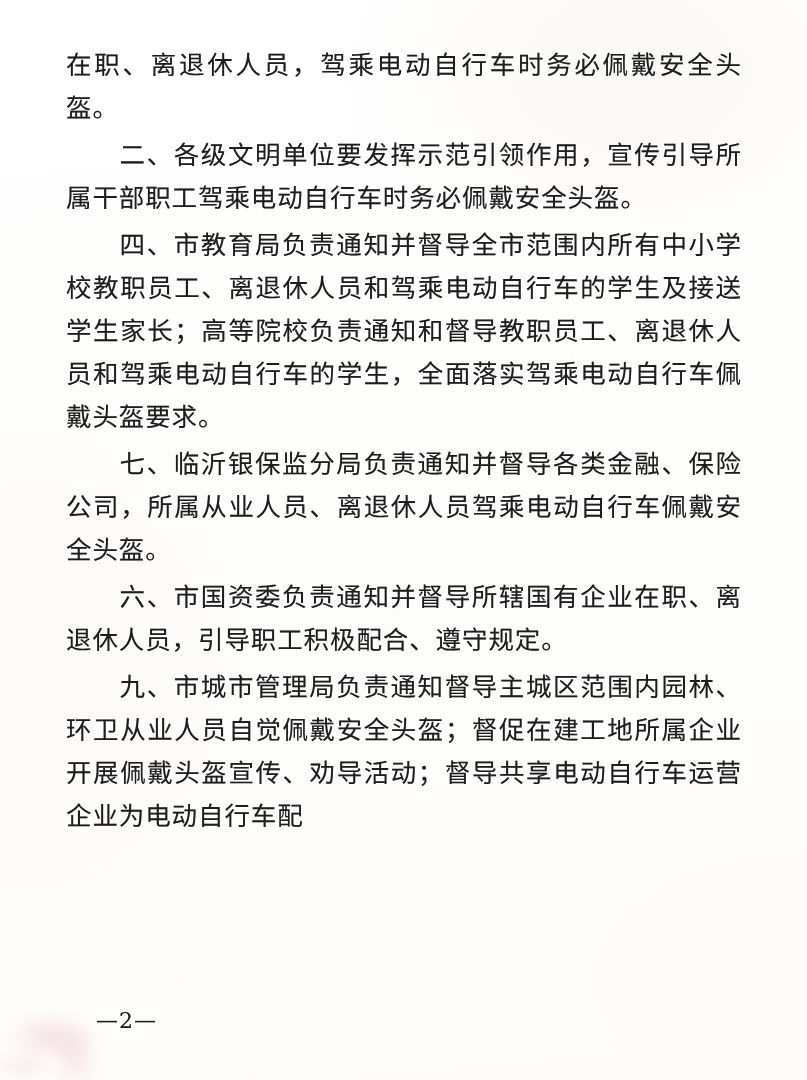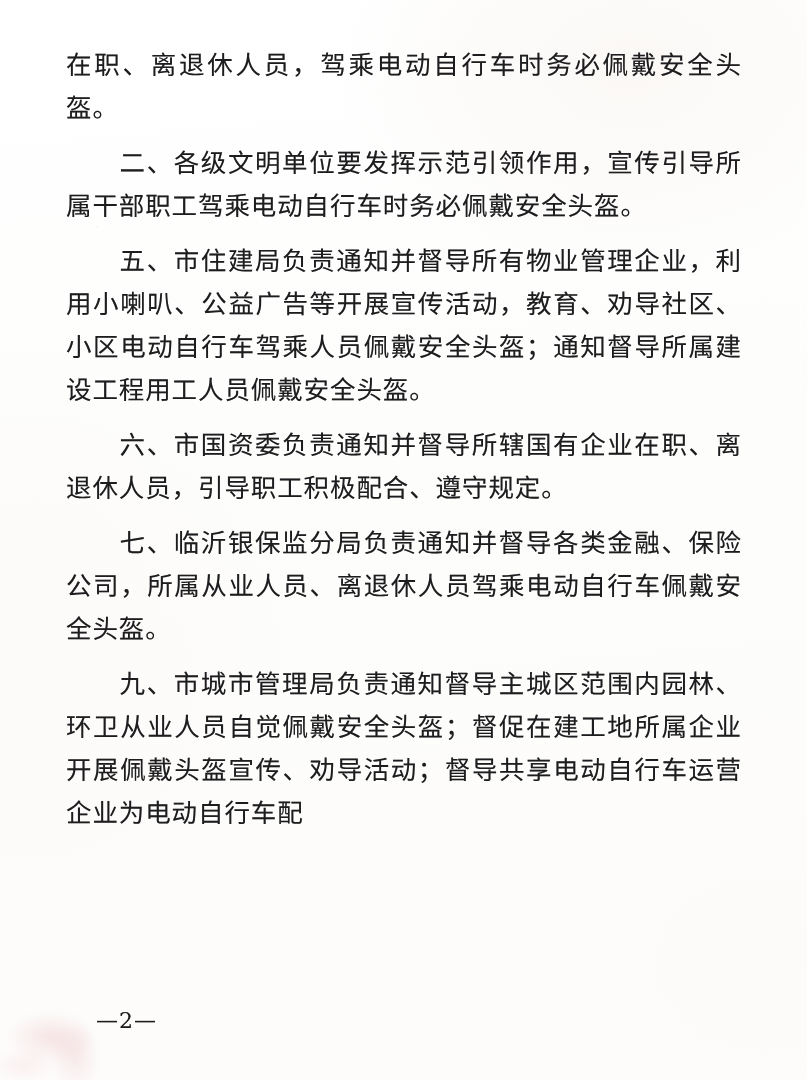--- a/index.html
+++ b/index.html
@@ -81,21 +81,21 @@
     font-weight: 500;
     
     text-shadow: 0 0 0.55px rgba(60,60,62,0.42);
   }
 
   .para.indent {
     text-indent: 2.1em;
   }
 
   .para + .para {
-    margin-top: 12px;
+    margin-top: 4px;
   }
 
   .page-number {
     position: absolute;
     left: 96px;
     top: 1008px;
     font-size: 22px;
     letter-spacing: 1px;
     color: #1d1d1f;
     font-family: "DejaVu Serif", "Liberation Serif", serif;
@@ -107,21 +107,21 @@
 
 <div class="page">
 
   <div class="paper-tint"></div>
   <div class="speckle"></div>
   <div class="seal-bleed"></div>
 
   <div class="body-text">
     <p class="para">在职、离退休人员，驾乘电动自行车时务必佩戴安全头盔。</p>
     <p class="para indent">二、各级文明单位要发挥示范引领作用，宣传引导所属干部职工驾乘电动自行车时务必佩戴安全头盔。</p>
-    <p class="para indent">五、市住建局负责通知并督导所有物业管理企业，利用小喇叭、公益广告等开展宣传活动，教育、劝导社区、小区电动自行车驾乘人员佩戴安全头盔；通知督导所属建设工程用工人员佩戴安全头盔。</p>
+    <p class="para indent">四、市教育局负责通知并督导全市范围内所有中小学校教职员工、离退休人员和驾乘电动自行车的学生及接送学生家长；高等院校负责通知和督导教职员工、离退休人员和驾乘电动自行车的学生，全面落实驾乘电动自行车佩戴头盔要求。</p>
+    <p class="para indent">七、临沂银保监分局负责通知并督导各类金融、保险公司，所属从业人员、离退休人员驾乘电动自行车佩戴安全头盔。</p>
     <p class="para indent">六、市国资委负责通知并督导所辖国有企业在职、离退休人员，引导职工积极配合、遵守规定。</p>
-    <p class="para indent">七、临沂银保监分局负责通知并督导各类金融、保险公司，所属从业人员、离退休人员驾乘电动自行车佩戴安全头盔。</p>
     <p class="para indent">九、市城市管理局负责通知督导主城区范围内园林、环卫从业人员自觉佩戴安全头盔；督促在建工地所属企业开展佩戴头盔宣传、劝导活动；督导共享电动自行车运营企业为电动自行车配</p>
   </div>
 
   <div class="page-number">—2—</div>
 
 </div>
 
 </body></html>

